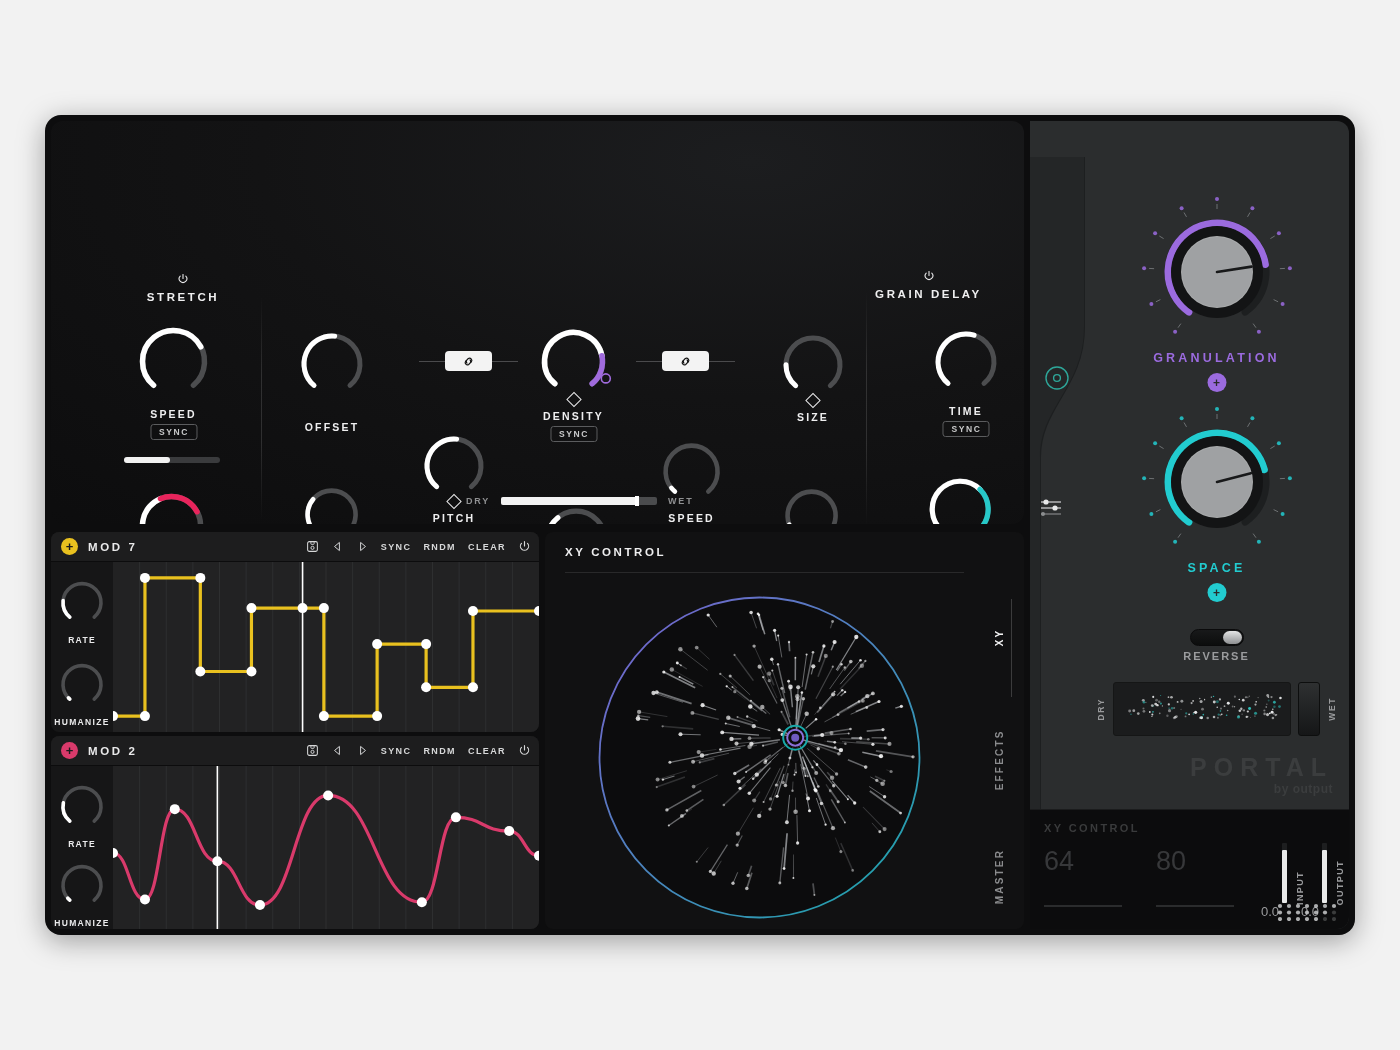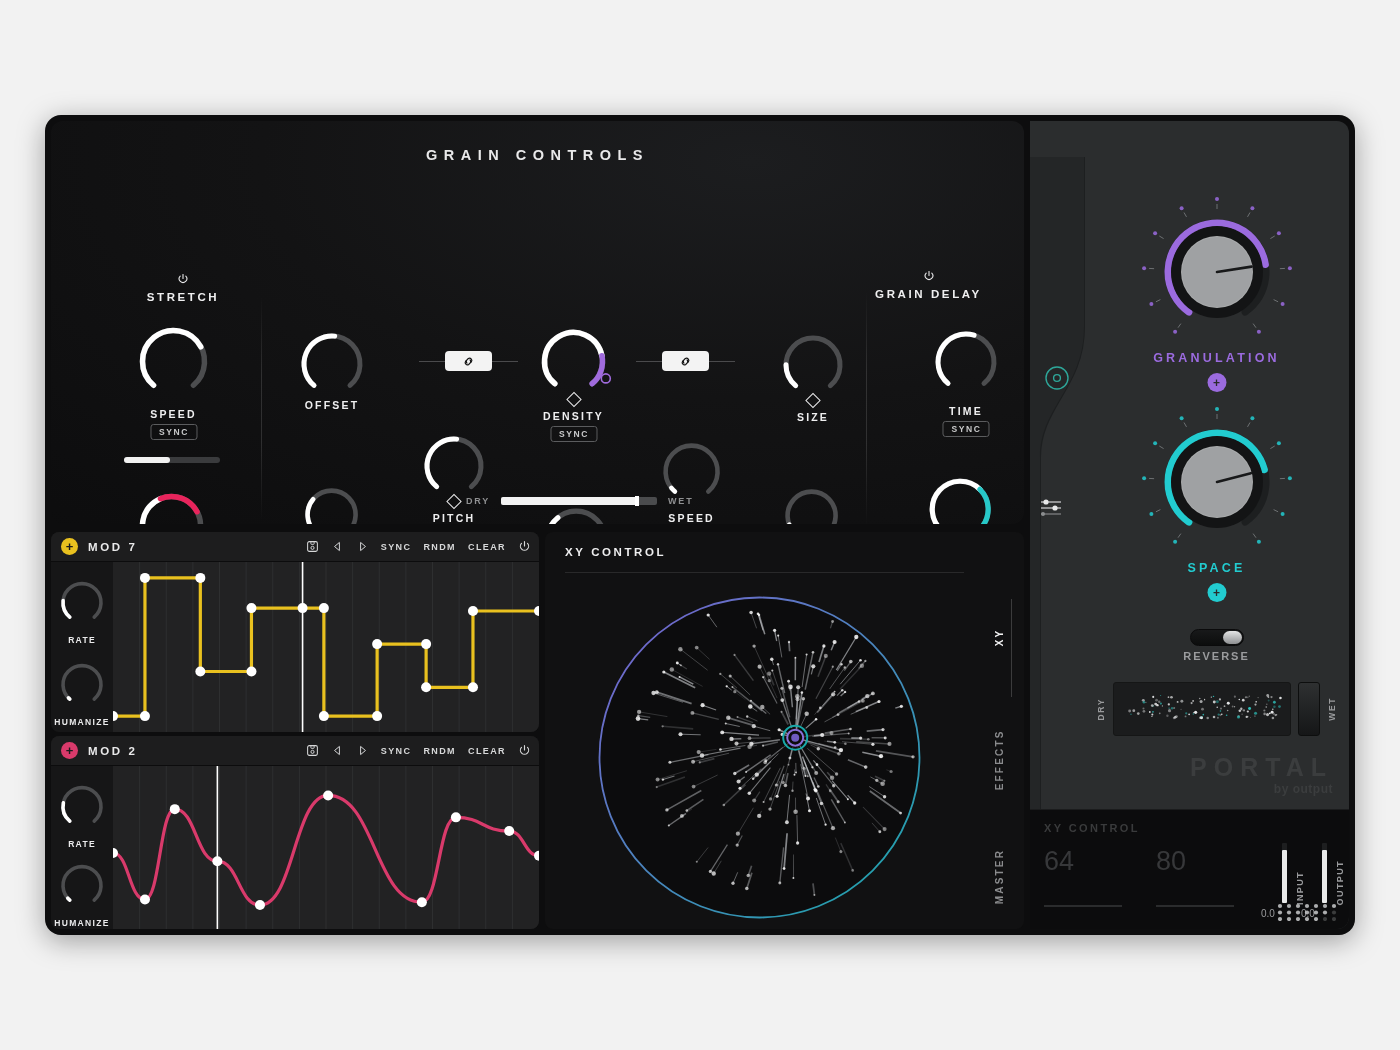--- a/index.html
+++ b/index.html
@@ -166,33 +166,32 @@
   #portal-logo .p2 { color: #3b3d3e; font-size: 12px; letter-spacing: 0.5px; font-weight: 700; margin-top: 2px; }
   #help-btn { position: absolute; left: 10px; width: 16px; height: 16px; border-radius: 50%; border: 1.3px solid #75777a; color: #9a9c9e; font-size: 10px; font-weight: 700; display:flex; align-items:center; justify-content:center; }
 
   #rack-foot { position: absolute; left: 0; right: 0; bottom: 0; height: 120px; background: #0c0c0d; border-top: 1px solid #1b1c1d; }
   #foot-title { position: absolute; left: 14px; top: 12px; color: #3a3b3c; font-size: 11px; letter-spacing: 2.4px; font-weight: 700; }
   .foot-val { position: absolute; top: 36px; color: #37383a; font-size: 27px; font-weight: 400; }
   .foot-bar { position: absolute; bottom: 22px; height: 2px; background: #2b2c2d; }
   .meter { position: absolute; bottom: 26px; width: 38px; }
   .meter .bar { position: relative; width: 5px; height: 60px; background: #1e1f20; margin: 0 auto; border-radius: 1px; }
   .meter .bar i { position: absolute; left: 0; right: 0; bottom: 0; background: #e9eaea; border-radius: 1px; display: block; }
-  .meter .vlab { position: absolute; left: -4px; bottom: -16px; color: #9a9b9d; font-size: 10px; }
+  .meter .vlab { position: absolute; left: -4px; bottom: -16px; color: #9a9b9d; font-size: 13px; }
   .meter .nlab { position: absolute; right: -2px; bottom: -2px; color: #9a9b9d; font-size: 9px; letter-spacing: 1.4px; font-weight: 700; writing-mode: vertical-rl; transform: rotate(180deg); }
   #dotgrid { position: absolute; right: 10px; bottom: 8px; width: 62px; height: 18px; }
 </style>
 </head>
 <body>
 
 <div id="app">
 
   <div id="left">
 
     <div id="grain" class="panel">
-      <div id="grain-title">GRAIN CONTROLS</div>
 
       <div class="sect-head" style="left:52px; top:152px; width:160px;">
         <svg class="power-ico" viewBox="0 0 24 24">
           <path d="M12 3 v8" stroke="#e9e9ea" stroke-width="2.2" fill="none" stroke-linecap="round"></path>
           <path d="M6.4 6.1 a7.6 7.6 0 1 0 11.2 0" stroke="#e9e9ea" stroke-width="2.2" fill="none" stroke-linecap="round"></path>
         </svg>
         <span>STRETCH</span>
       </div>
       <div class="sect-head" style="left:790px; top:149px; width:175px;">
         <svg class="power-ico" viewBox="0 0 24 24">
@@ -241,21 +240,21 @@
               <path d="M 24.57 68.25 A 31 31 0 1 1 71.77 29.76" stroke="#ffffff" stroke-width="5.5" fill="none" stroke-linecap="round"></path>
             </svg>
             <div class="klabel" style="top: 91px;">SPEED</div>
             <div class="sync-btn" style="top: 107px;">SYNC</div>
           </div>
           <div class="knob" style="left: 240px; top: 202px;">
             <svg width="82" height="82" viewBox="0 0 82 82">
               <path d="M 23.00 62.45 A 28 28 0 1 1 59.00 62.45" stroke="#4c4d4f" stroke-width="5" fill="none" stroke-linecap="round"></path>
               <path d="M 23.00 62.45 A 28 28 0 0 1 43.73 13.13" stroke="#ffffff" stroke-width="5" fill="none" stroke-linecap="round"></path>
             </svg>
-            <div class="klabel" style="top: 76px; text-align: right;">OFFSET</div>
+            <div class="klabel" style="top: 98px; text-align: right;">OFFSET</div>
           </div>
           <div class="knob" style="left: 480px; top: 198px;">
             <svg width="85" height="85" viewBox="0 0 85 85">
               <path d="M 23.86 64.72 A 29 29 0 1 1 61.14 64.72" stroke="#4c4d4f" stroke-width="5.5" fill="none" stroke-linecap="round"></path>
               <path d="M 23.86 64.72 A 29 29 0 1 1 70.91 36.67" stroke="#ffffff" stroke-width="5.5" fill="none" stroke-linecap="round"></path>
               <path d="M 70.91 36.67 A 29 29 0 0 1 61.14 64.72" stroke="#a06bdd" stroke-width="5.5" fill="none" stroke-linecap="round"></path>
               <circle cx="74.8" cy="59.4" r="4.5" fill="none" stroke="#a06bdd" stroke-width="1.6"></circle>
             </svg>
             <div class="diamond" style="top: 75px;"></div>
             <div class="klabel" style="top: 91px;">DENSITY</div>

